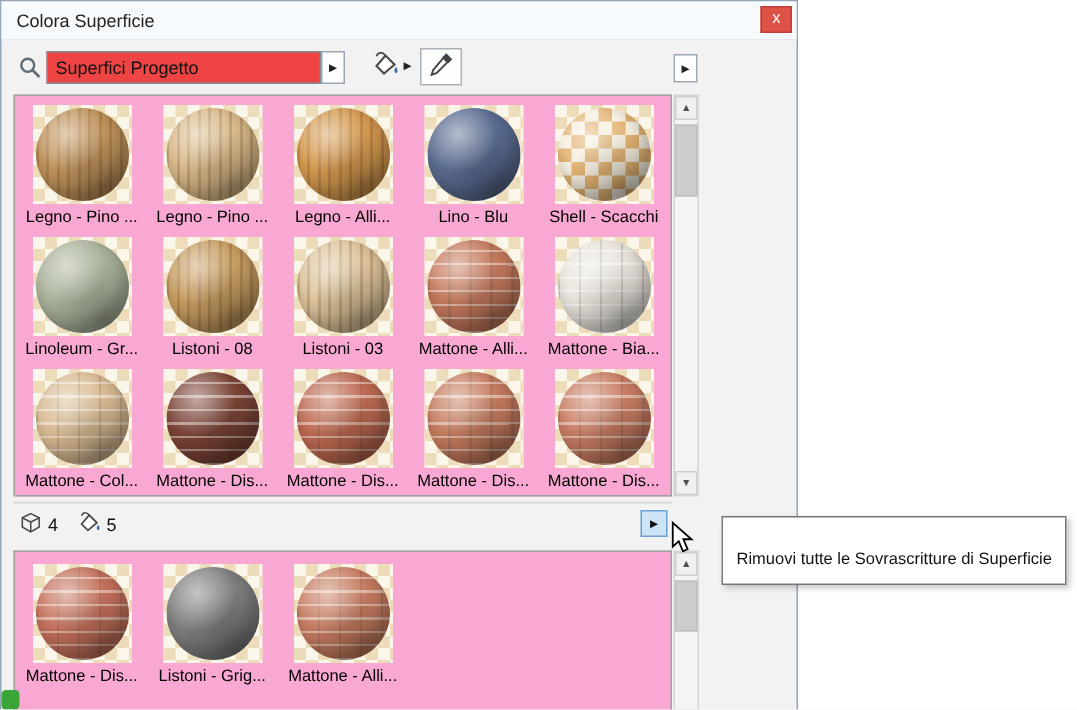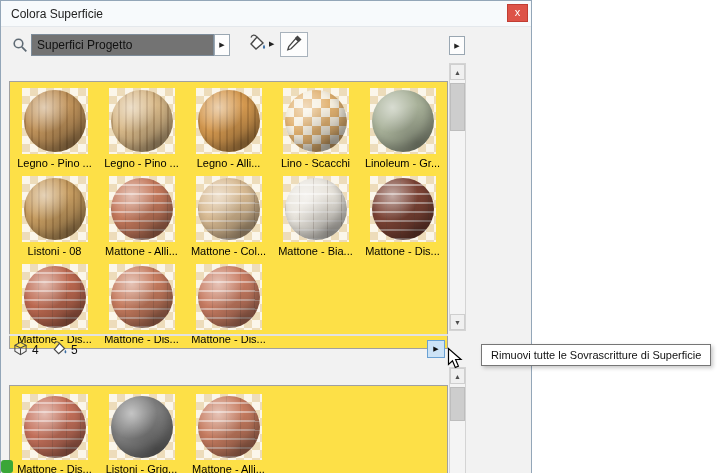--- a/index.html
+++ b/index.html
@@ -17,31 +17,31 @@
   .titlebar { position:absolute; left:0; top:0; width:100%; height:26px;
               background:#f7fafc; border-bottom:1px solid #e4e8ec; }
   .title-text { position:absolute; left:10px; top:6px; font-size:12px; color:#222; }
   .close-btn { position:absolute; right:3px; top:3px; width:21px; height:18px;
                background:#dd5348; border:1px solid #c13d33; color:#fff;
                font-size:11px; text-align:center; line-height:15px; }
 
   
   .icon-abs { position:absolute; }
   .search-input { position:absolute; left:30px; top:33px; width:183px; height:22px;
-                  border:1px solid #7d8c9a; background:#737373; font-size:12px;
+                  border:1px solid #7d8c9a; background:#ef4444; font-size:12px;
                   padding:0 5px; font-family:inherit; color:#111; }
   .mini-arrow-btn { position:absolute; width:16px; height:22px; background:#fdfdfd;
                     border:1px solid #9aa7b2; font-size:7px; color:#222;
                     display:flex; align-items:center; justify-content:center; }
   .flat-arrow { position:absolute; font-size:7px; color:#222; }
   .tool-btn { position:absolute; background:#fdfdfd; border:1px solid #a8b2bc;
               display:flex; align-items:center; justify-content:center; }
 
   
-  .panel { position:absolute; background:#fde047; border:1px solid #a0a0a0;margin-top:18px; }
+  .panel { position:absolute; background:#f9a8d4; border:1px solid #a0a0a0; }
   .panel-top { left:8px; top:62px; width:439px; height:268px; overflow:hidden; }
   .panel-bottom { left:8px; top:366px; width:439px; height:107px; border-bottom:none; overflow:hidden; }
 
   .grid { position:absolute; left:1px; top:2px; display:grid;
           grid-template-columns:repeat(5,87px); grid-auto-rows:88px; }
   .cell { display:flex; flex-direction:column; align-items:center; }
   .thumb { width:66px; height:66px; margin-top:4px;
            background-color:#fbf6ea;
            background-image:
              linear-gradient(45deg,#eddcba 25%,transparent 25%,transparent 75%,#eddcba 75%),
@@ -91,21 +91,21 @@
   .sb-thumb { position:absolute; left:0; width:15px; background:#cdcdcd; border:1px solid #bdbdbd; }
 
   
   .splitter { position:absolute; left:8px; top:333px; width:439px; height:2px; background:#e2e2e2; }
   .status-num { position:absolute; font-size:12px; color:#111; }
   .apply-btn { position:absolute; left:426px; top:339px; width:18px; height:18px;
                background:#cde3f6; border:1px solid #6aa1d3; font-size:7px; color:#111;
                display:flex; align-items:center; justify-content:center; }
 
   
-  .tooltip { position:absolute; left:481px; top:344px; height:22px; padding:4px 9px;
+  .tooltip { position:absolute; left:481px; top:344px; height:38px; padding:22px 9px;
              background:#ffffff; border:1px solid #767676; font-size:11px; color:#111;
              white-space:nowrap; box-shadow:2px 2px 4px rgba(0,0,0,.22); }
   .cursor { position:absolute; left:447px; top:347px; z-index:50; }
   .desktop-fragment { position:absolute; left:1px; top:460px; width:12px; height:13px;
                       background:#3aa637; border-radius:3px; z-index:60; }
 </style>
 </head>
 <body>
 
 <div class="dialog">
@@ -166,55 +166,67 @@
         <div class="cell-label">Legno - Pino ...</div>
       </div>
       <div class="cell">
         <div class="thumb">
           <div class="sphere" data-texture="wood" style="--c: #d69a50;"></div>
         </div>
         <div class="cell-label">Legno - Alli...</div>
       </div>
       <div class="cell">
         <div class="thumb">
+          <div class="sphere" data-texture="plain" style="--c: #5a6b90;"></div>
+        </div>
+        <div class="cell-label">Lino - Blu</div>
+      </div>
+      <div class="cell">
+        <div class="thumb">
           <div class="sphere" data-texture="checker" style="--c: #f6efdf;"></div>
         </div>
-        <div class="cell-label">Lino - Scacchi</div>
+        <div class="cell-label">Shell - Scacchi</div>
       </div>
 
       <div class="cell">
         <div class="thumb">
           <div class="sphere" data-texture="plain" style="--c: #a9b29a;"></div>
         </div>
         <div class="cell-label">Linoleum - Gr...</div>
       </div>
       <div class="cell">
         <div class="thumb">
           <div class="sphere" data-texture="wood" style="--c: #c89e62;"></div>
         </div>
         <div class="cell-label">Listoni - 08</div>
       </div>
       <div class="cell">
         <div class="thumb">
+          <div class="sphere" data-texture="wood" style="--c: #ddc49b;"></div>
+        </div>
+        <div class="cell-label">Listoni - 03</div>
+      </div>
+      <div class="cell">
+        <div class="thumb">
           <div class="sphere" data-texture="brick" style="--c: #c5795c;"></div>
         </div>
         <div class="cell-label">Mattone - Alli...</div>
       </div>
       <div class="cell">
         <div class="thumb">
+          <div class="sphere" data-texture="brick" style="--c: #e8e4dc;"></div>
+        </div>
+        <div class="cell-label">Mattone - Bia...</div>
+      </div>
+
+      <div class="cell">
+        <div class="thumb">
           <div class="sphere" data-texture="brick" style="--c: #d8ba92;"></div>
         </div>
         <div class="cell-label">Mattone - Col...</div>
-      </div>
-
-      <div class="cell">
-        <div class="thumb">
-          <div class="sphere" data-texture="brick" style="--c: #e8e4dc;"></div>
-        </div>
-        <div class="cell-label">Mattone - Bia...</div>
       </div>
       <div class="cell">
         <div class="thumb">
           <div class="sphere" data-texture="brick" style="--c: #7c4335;"></div>
         </div>
         <div class="cell-label">Mattone - Dis...</div>
       </div>
       <div class="cell">
         <div class="thumb">
           <div class="sphere" data-texture="brick" style="--c: #bd6950;"></div>

